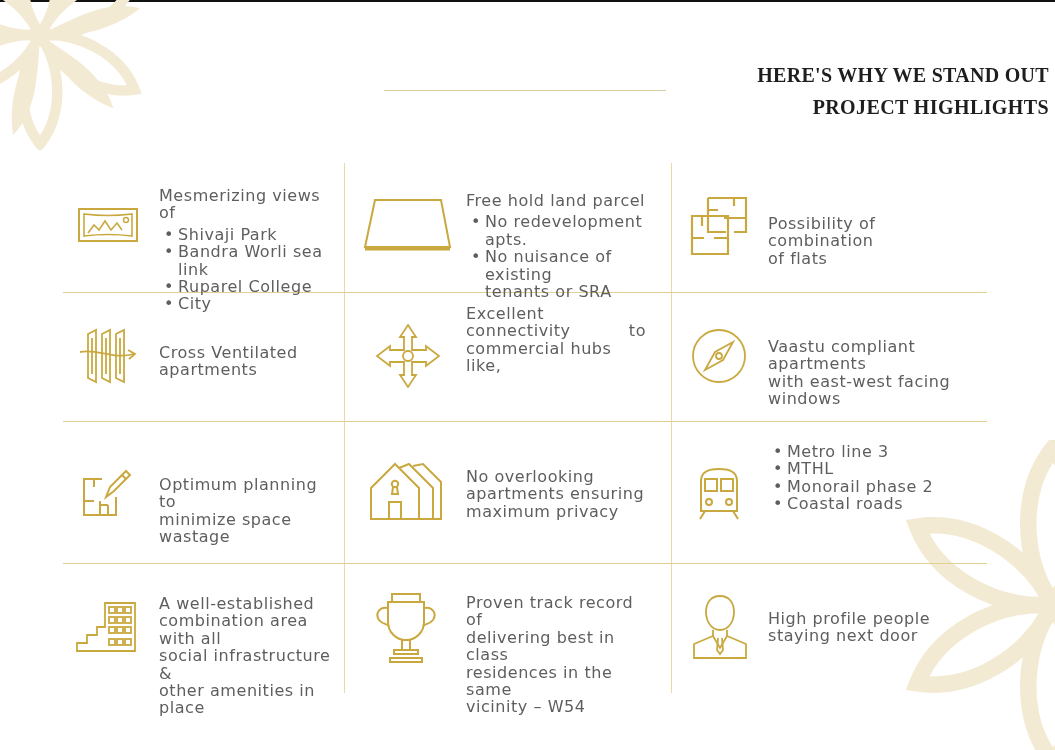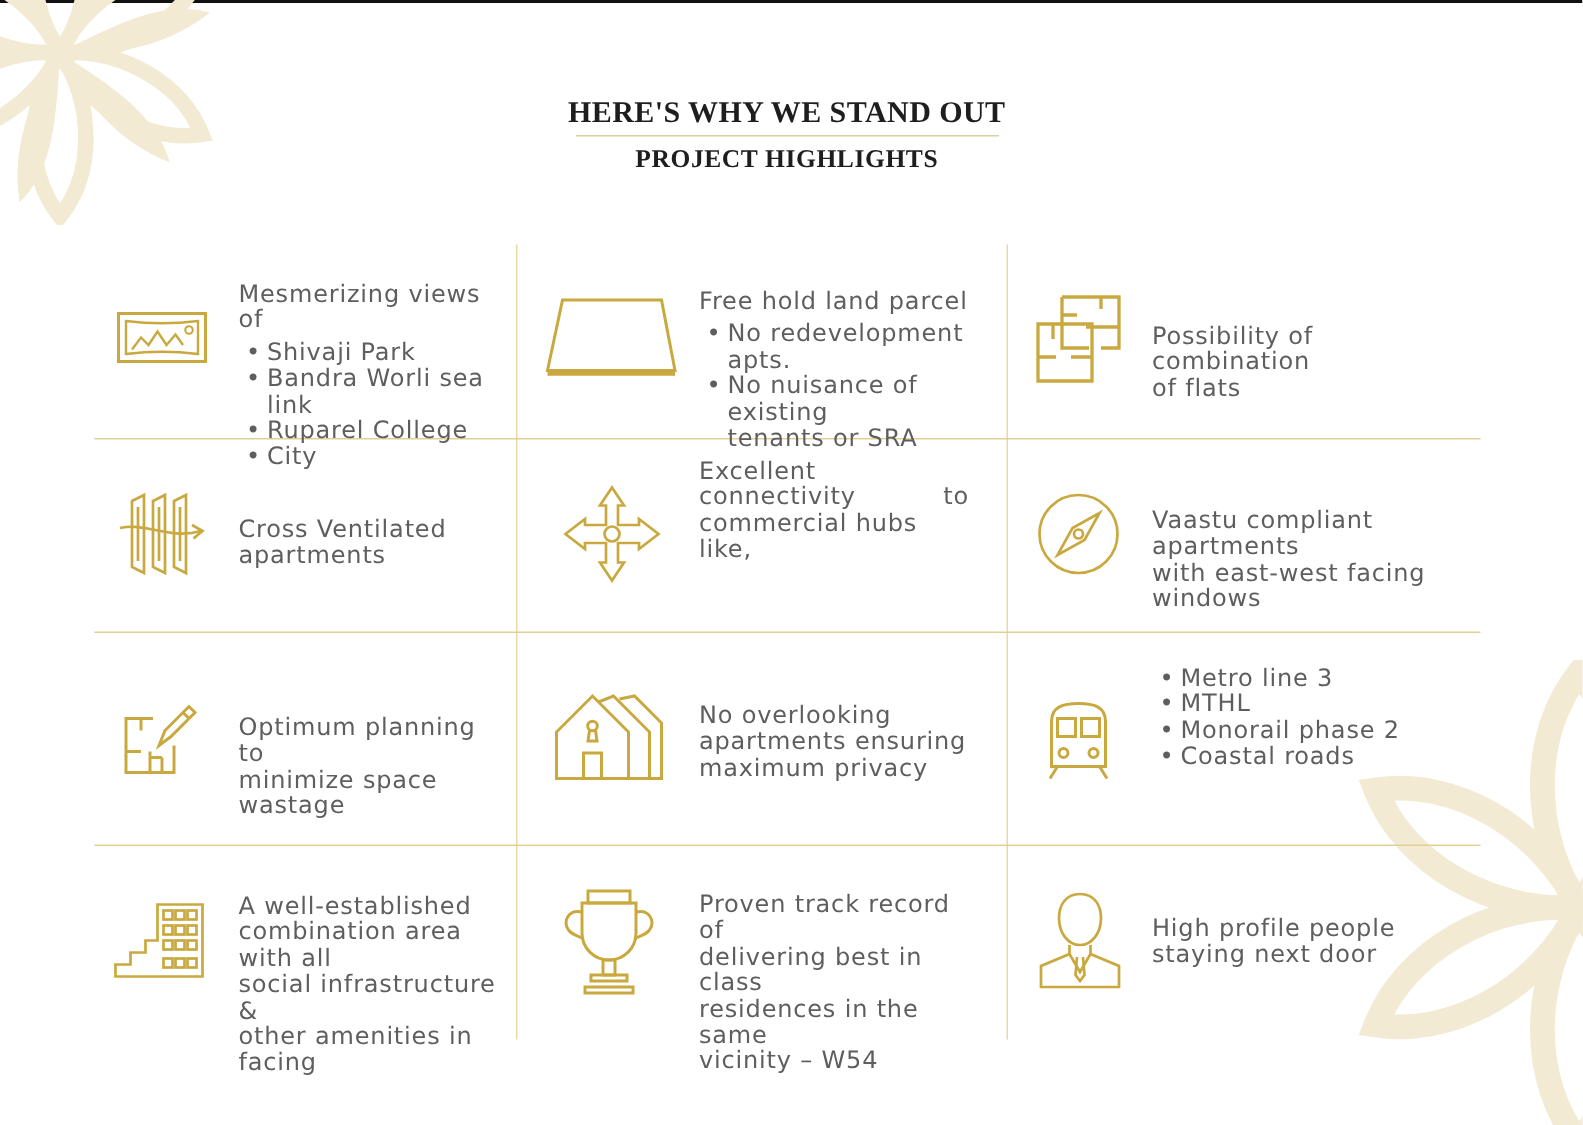--- a/index.html
+++ b/index.html
@@ -2,24 +2,24 @@
 <html><head>
 <meta charset="utf-8">
 <style>
   html, body { margin:0; padding:0; }
   body { width:1055px; height:750px; background:#ffffff; position:relative; overflow:hidden;
          font-family:"DejaVu Sans", sans-serif; }
   .top-border { position:absolute; left:0; top:0; width:1055px; height:2px; background:#111; }
   .flower { position:absolute; }
   .flower-tl { left:-75px; top:-80px; width:230px; height:230px; }
   .flower-br { left:888px; top:440px; width:330px; height:330px; }
-  .title { position:absolute; left:0; width:1049px; text-align:center;
+  .title { position:absolute; left:0; width:1049px; text-align:right;
            font-family:"Liberation Serif", serif; color:#1e1e1e; }
   .title-main { top:64px; font-size:20px; font-weight:bold; letter-spacing:0.3px; }
-  .title-sub { top:96px; font-size:17px; font-weight:bold; letter-spacing:0.4px; }
+  .title-sub { top:96px; font-size:20px; font-weight:bold; letter-spacing:0.4px; }
   .title-rule { position:absolute; left:384px; top:90px; width:282px; height:1px; background:#d8cfa3; }
   .vline { position:absolute; width:1px; background:#ead9a6; top:163px; height:530px; }
   .hline { position:absolute; height:1px; background:#e3cf94; left:63px; width:924px; }
   .cell { position:absolute; }
   .icon { position:absolute; }
   .icon svg { display:block; }
   .text { position:absolute; font-size:16px; line-height:17.4px; color:#5e5e5e;
           letter-spacing:0.55px; }
   .text ul { margin:4px; padding:0; list-style:none; }
   .text li { position:relative; padding-left:15px; }
@@ -222,21 +222,21 @@
         <rect x="50" y="16" width="6" height="6"></rect>
       <rect x="34" y="26" width="6" height="6"></rect>
         <rect x="42" y="26" width="6" height="6"></rect>
         <rect x="50" y="26" width="6" height="6"></rect>
       <rect x="34" y="38" width="6" height="6"></rect>
         <rect x="42" y="38" width="6" height="6"></rect>
         <rect x="50" y="38" width="6" height="6"></rect>
     </svg>
   </div>
   <div class="text" style="left:159px;top:595px;width:180px">
-    <div><span>A well-established</span><br><span>combination area with all</span><br><span>social infrastructure &amp;</span><br><span>other amenities in facing</span></div>
+    <div><span>A well-established</span><br><span>combination area with all</span><br><span>social infrastructure &amp;</span><br><span>other amenities in place</span></div>
   </div>
 </div>
 
 <div class="cell">
   <div class="icon" style="left:375px;top:592px">
     <svg width="62" height="72" viewBox="0 0 62 72" fill="none" stroke="#c9a93f" stroke-width="2">
       <rect x="17" y="2" width="28" height="8"></rect>
       <path d="M13,10 L49,10 L49,30 C49,40 41,48 31,48 C21,48 13,40 13,30 Z"></path>
       <path d="M13,16 C4,14 0,22 4,28 C7,32 12,32 14,34"></path>
       <path d="M49,16 C58,14 62,22 58,28 C55,32 50,32 48,34"></path>

